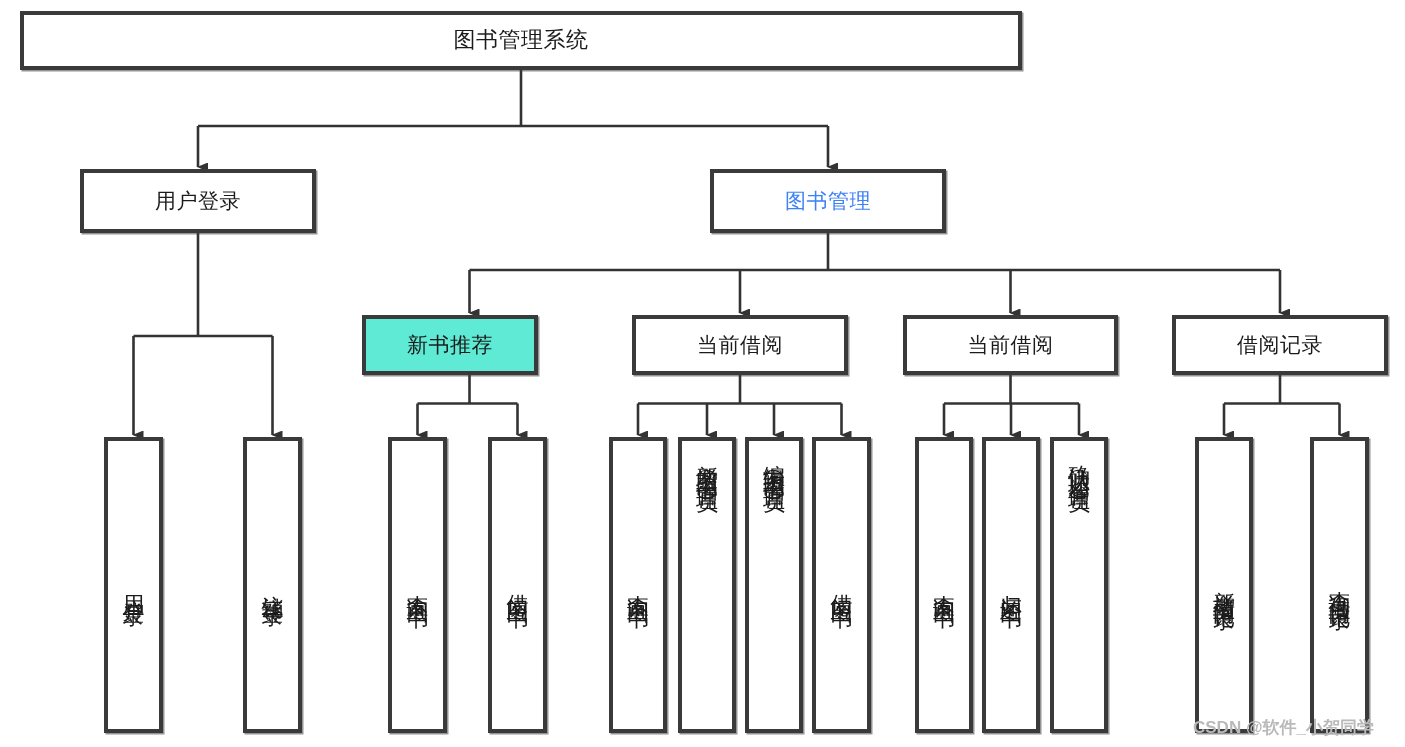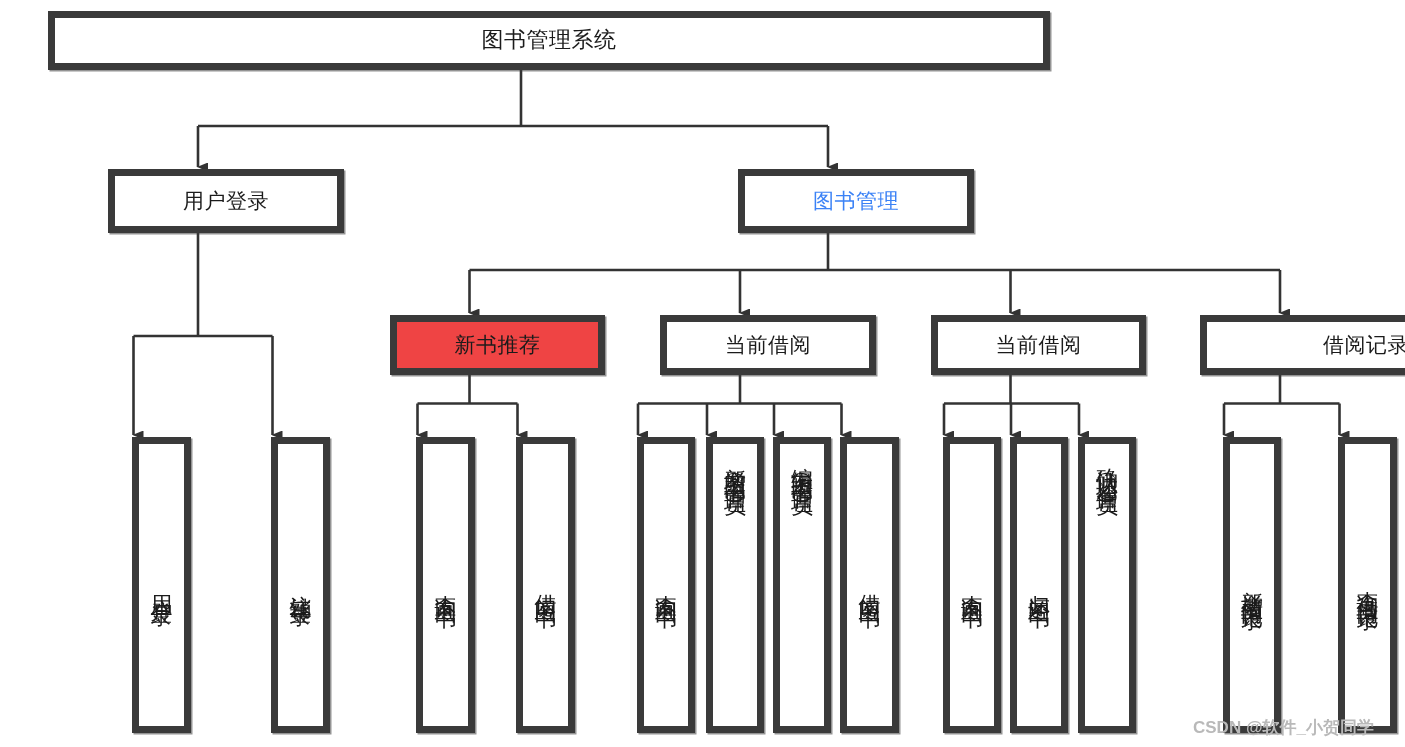--- a/index.html
+++ b/index.html
@@ -21,28 +21,27 @@
     position: absolute;
     left: 0;
     top: 0;
     width: 1405px;
     height: 747px;
     pointer-events: none;
   }
   .node {
     position: absolute;
     box-sizing: border-box;
-    border: 7px solid #6d28d9;
+    border: 4px solid #6d28d9;
     background: #ffffff;
     display: flex;
     align-items: center;
     justify-content: center;
     color: #1b1b1b;
     box-shadow: 1.5px 1.5px 0 rgba(60,60,60,0.55);
-    margin-left: 28px;
   }
   .node .label {
     display: block;
     letter-spacing: 0.5px;
   }
   
   .node.horiz .label {
     writing-mode: horizontal-tb;
     font-size: 21px;
     line-height: 1.1;
@@ -127,30 +126,30 @@
   <div id="nodes-layer">
       <div class="node horiz root" style="left: 20px; top: 11px; width: 1002px; height: 59px; border-color: rgb(58, 58, 58); background: rgb(255, 255, 255); color: rgb(27, 27, 27);">
         <span class="label">图书管理系统</span>
       </div>
       <div class="node horiz" style="left: 80px; top: 169px; width: 236px; height: 64px; border-color: rgb(58, 58, 58); background: rgb(255, 255, 255); color: rgb(27, 27, 27);">
         <span class="label">用户登录</span>
       </div>
       <div class="node horiz" style="left: 710px; top: 169px; width: 236px; height: 64px; border-color: rgb(58, 58, 58); background: rgb(255, 255, 255); color: #3b82f6;">
         <span class="label">图书管理</span>
       </div>
-      <div class="node horiz" style="left: 362px; top: 315px; width: 215px; height: 60px; border-color: rgb(58, 58, 58); background: #ef4444; color: rgb(27, 27, 27);">
+      <div class="node horiz" style="left: 362px; top: 315px; width: 176px; height: 60px; border-color: rgb(58, 58, 58); background: #5eead4; color: rgb(27, 27, 27);">
         <span class="label">新书推荐</span>
       </div>
       <div class="node horiz" style="left: 632px; top: 315px; width: 216px; height: 60px; border-color: rgb(58, 58, 58); background: rgb(255, 255, 255); color: rgb(27, 27, 27);">
         <span class="label">当前借阅</span>
       </div>
       <div class="node horiz" style="left: 903px; top: 315px; width: 215px; height: 60px; border-color: rgb(58, 58, 58); background: rgb(255, 255, 255); color: rgb(27, 27, 27);">
         <span class="label">当前借阅</span>
       </div>
-      <div class="node horiz" style="left: 1172px; top: 315px; width: 216px; height: 60px; border-color: rgb(58, 58, 58); background: rgb(255, 255, 255); color: rgb(27, 27, 27); justify-content: flex-end;">
+      <div class="node horiz" style="left: 1172px; top: 315px; width: 216px; height: 60px; border-color: rgb(58, 58, 58); background: rgb(255, 255, 255); color: rgb(27, 27, 27);">
         <span class="label">借阅记录</span>
       </div>
       <div class="node vert mid" style="left: 104px; top: 437px; width: 59px; height: 296px; border-color: rgb(58, 58, 58); background: rgb(255, 255, 255); color: rgb(27, 27, 27);">
         <span class="label">用户登录</span>
       </div>
       <div class="node vert mid" style="left: 243px; top: 437px; width: 59px; height: 296px; border-color: rgb(58, 58, 58); background: rgb(255, 255, 255); color: rgb(27, 27, 27);">
         <span class="label">注销登录</span>
       </div>
       <div class="node vert mid" style="left: 388px; top: 437px; width: 59px; height: 296px; border-color: rgb(58, 58, 58); background: rgb(255, 255, 255); color: rgb(27, 27, 27);">
         <span class="label">查询图书</span>

